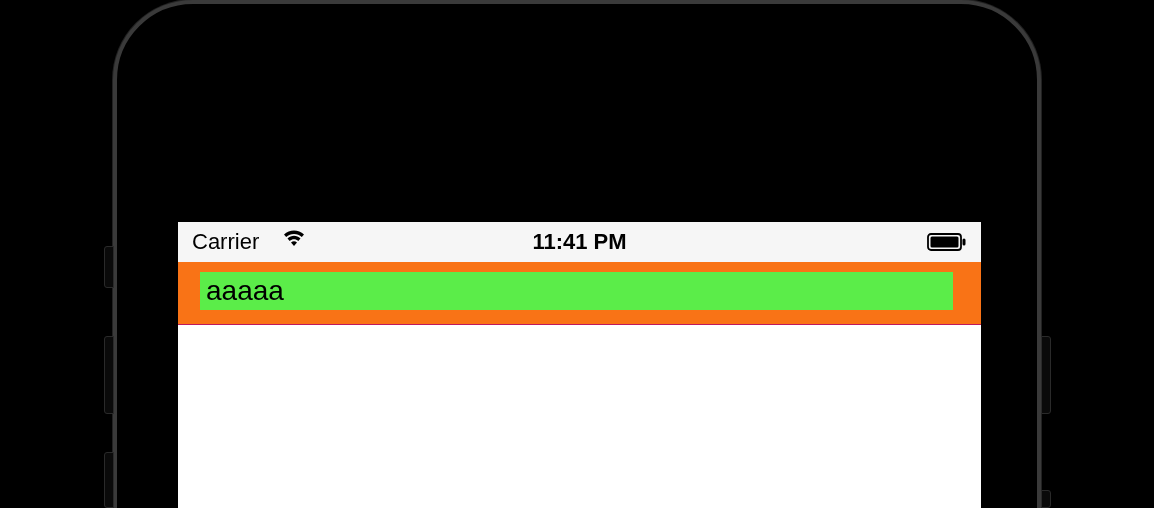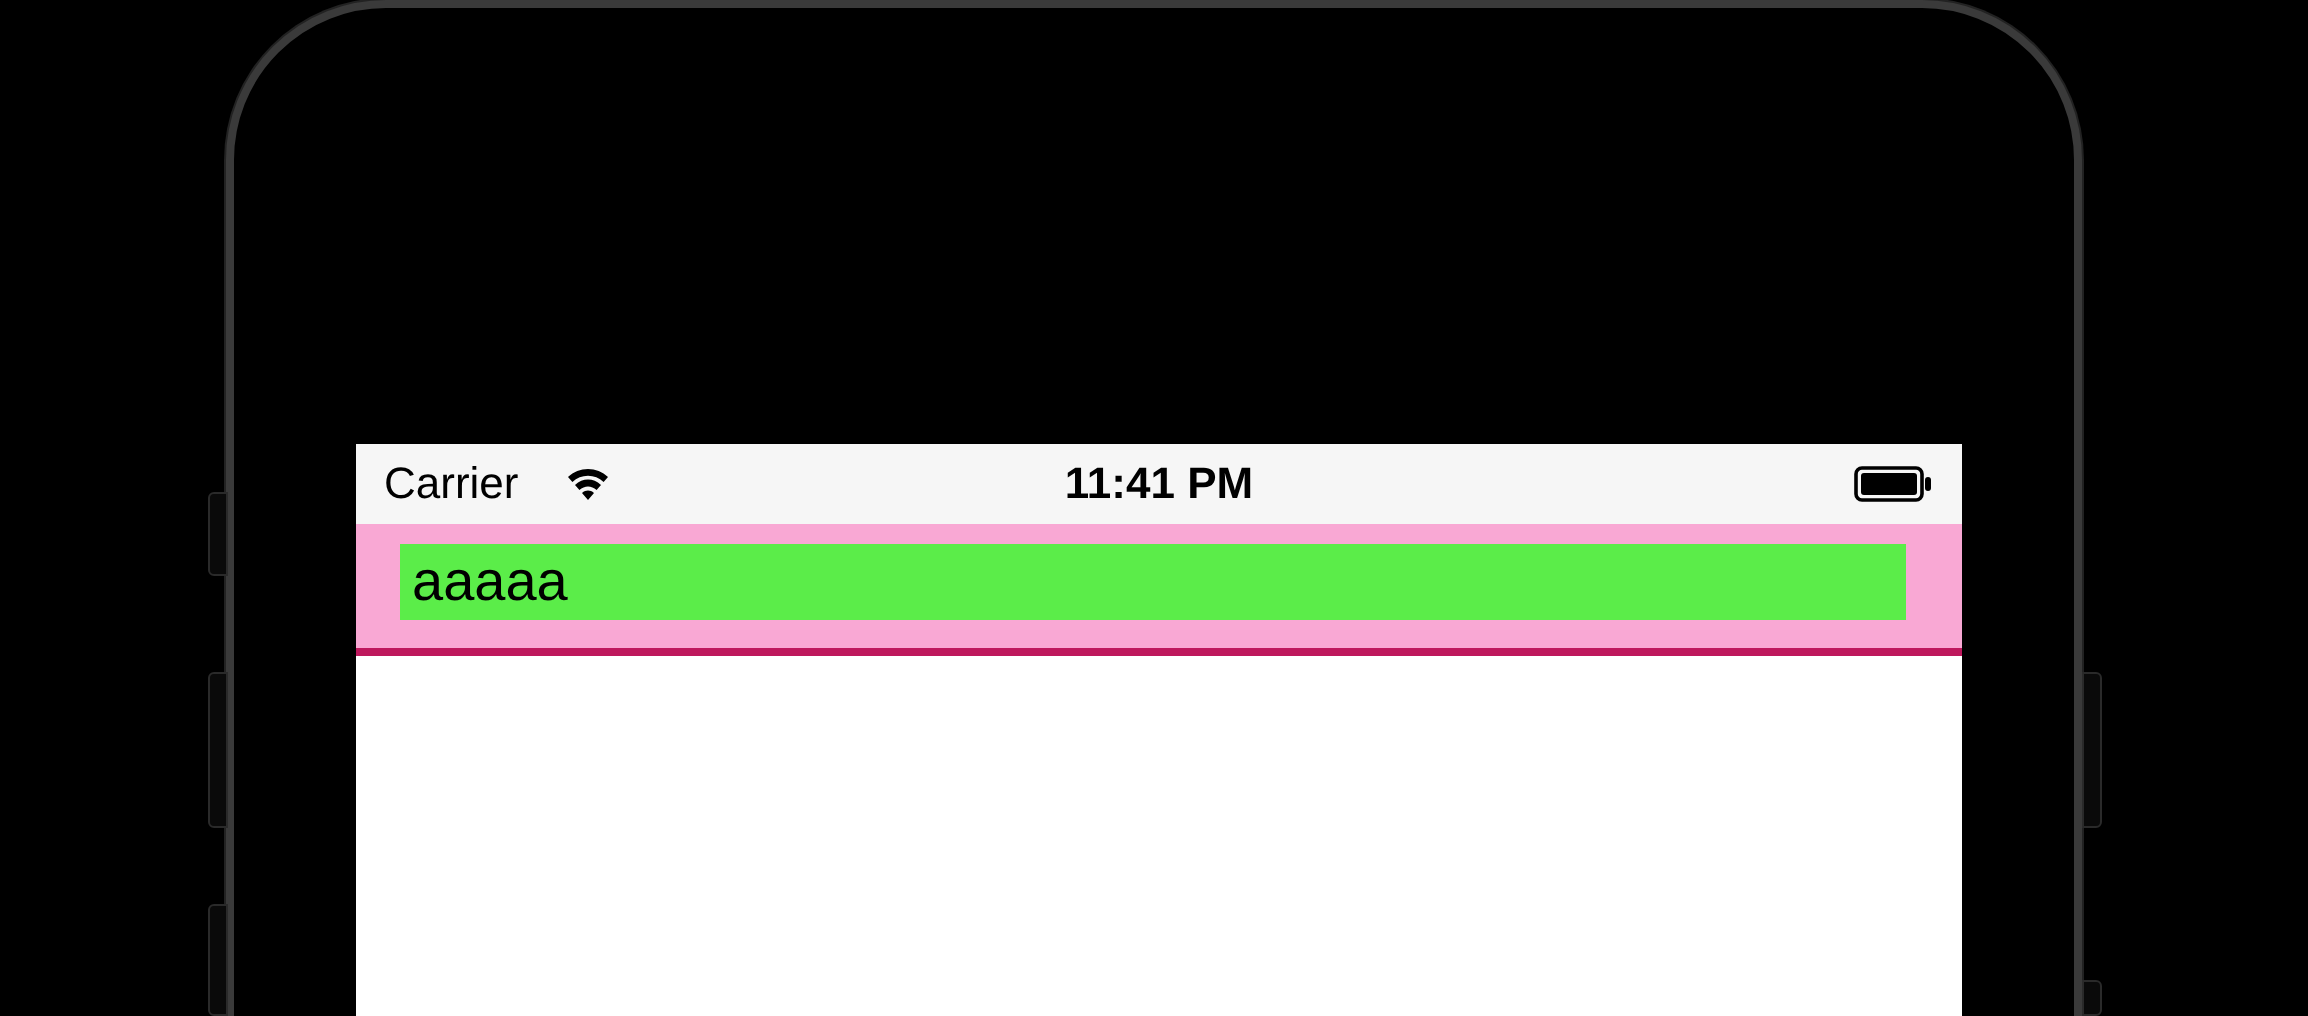--- a/index.html
+++ b/index.html
@@ -39,21 +39,21 @@
       align-items: center;
       justify-content: space-between;
       height: 40px;
       padding: 0 14px;
       background: #f6f6f6;
       font-size: 22px;
       color: #000000;
     }
     .status-left {
       display: flex;
-      align-items: center;
+      align-items: flex-start;
       gap: 23px;
     }
     .wifi-icon {
       display: inline-flex;
       align-items: center;
     }
     .status-center {
       font-weight: 600;
       position: absolute;
       left: 50%;
@@ -61,23 +61,23 @@
     }
     .status-right {
       display: flex;
       align-items: center;
     }
     .battery-icon {
       display: inline-flex;
       align-items: center;
     }
     .search-bar-area {
-      background: #f9a8d4;
+      background: #f97316;
       padding: 10px 22px 14px 22px;
-      border-bottom: 4px solid #be185d;
+      border-bottom: 1px solid #be185d;
     }
     .search-input {
       width: 753px;
       height: 38px;
       background: #5bed49;
       border: none;
       outline: none;
       font-size: 28px;
       padding: 0 6px;
       color: #000000;

